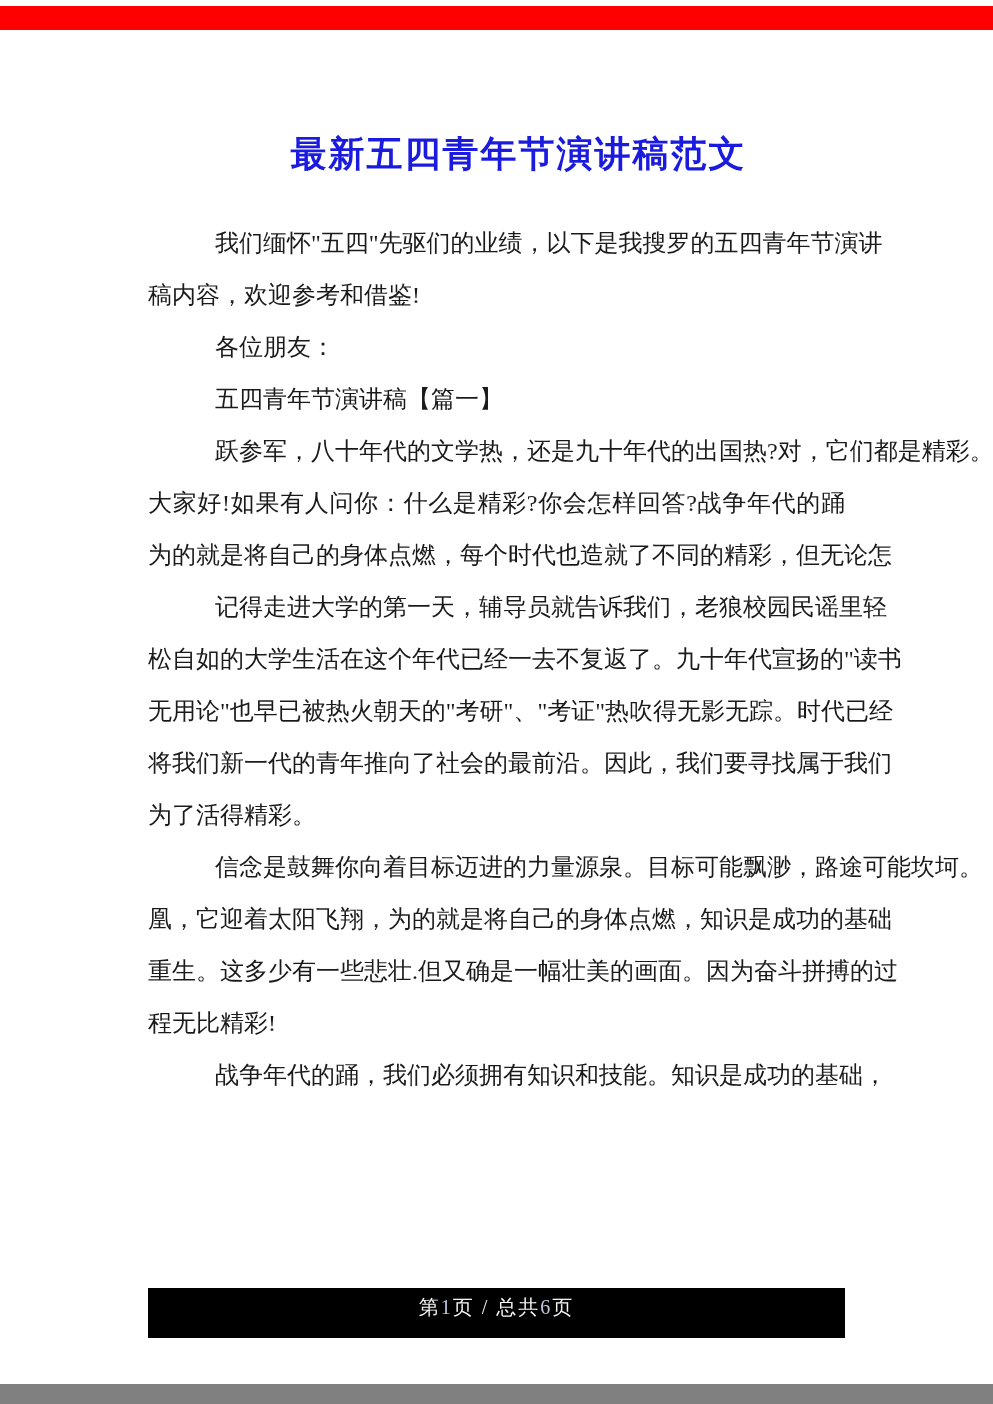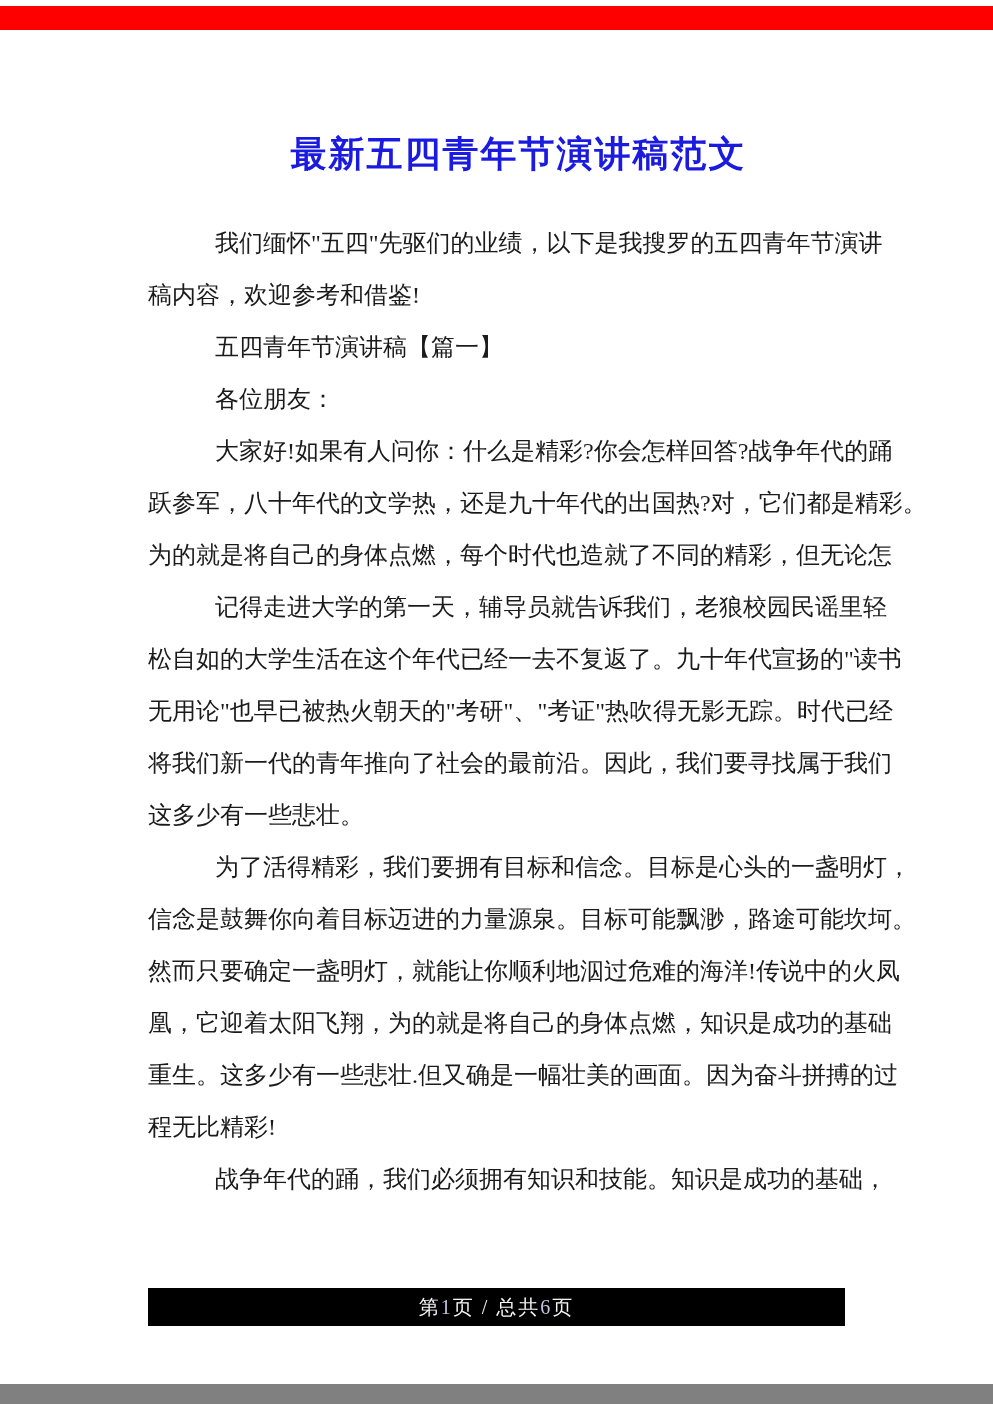--- a/index.html
+++ b/index.html
@@ -46,21 +46,21 @@
     text-justify: inter-character;
     white-space: nowrap;
   }
   .para .line:first-child { text-indent: 67px; }
   .para .line:last-child { text-align-last: left; }
   .footer-bar {
     position: absolute;
     left: 148px;
     top: 1282px;
     width: 697px;
-    height: 38px;
+    height: 50px;
     background: var(--footer-bar, #000000);
     color: var(--footer-text, #f5f5f5);
     text-align: center;
     line-height: 38px;
     font-size: 20px;
     letter-spacing: 2px;
   }
   .footer-bar .num { color: var(--footer-number, #c3c6e2); }
   .bottom-bar {
     position: absolute;
@@ -77,41 +77,39 @@
   <div class="top-bar"></div>
 
   <h1 class="doc-title">最新五四青年节演讲稿范文</h1>
 
   <div class="content" id="content">
       <div class="para">
         <div class="line">我们缅怀"五四"先驱们的业绩，以下是我搜罗的五四青年节演讲</div>
         <div class="line">稿内容，欢迎参考和借鉴!</div>
       </div>
       <div class="para">
+        <div class="line">各位朋友：</div>
+      </div>
+      <div class="para">
         <div class="line">五四青年节演讲稿【篇一】</div>
       </div>
       <div class="para">
-        <div class="line">各位朋友：</div>
-      </div>
-      <div class="para">
+        <div class="line">跃参军，八十年代的文学热，还是九十年代的出国热?对，它们都是精彩。</div>
         <div class="line">大家好!如果有人问你：什么是精彩?你会怎样回答?战争年代的踊</div>
-        <div class="line">跃参军，八十年代的文学热，还是九十年代的出国热?对，它们都是精彩。</div>
         <div class="line">为的就是将自己的身体点燃，每个时代也造就了不同的精彩，但无论怎</div>
       </div>
       <div class="para">
         <div class="line">记得走进大学的第一天，辅导员就告诉我们，老狼校园民谣里轻</div>
         <div class="line">松自如的大学生活在这个年代已经一去不复返了。九十年代宣扬的"读书</div>
         <div class="line">无用论"也早已被热火朝天的"考研"、"考证"热吹得无影无踪。时代已经</div>
         <div class="line">将我们新一代的青年推向了社会的最前沿。因此，我们要寻找属于我们</div>
-        <div class="line">这多少有一些悲壮。</div>
+        <div class="line">为了活得精彩。</div>
       </div>
       <div class="para">
-        <div class="line">为了活得精彩，我们要拥有目标和信念。目标是心头的一盏明灯，</div>
         <div class="line">信念是鼓舞你向着目标迈进的力量源泉。目标可能飘渺，路途可能坎坷。</div>
-        <div class="line">然而只要确定一盏明灯，就能让你顺利地泅过危难的海洋!传说中的火凤</div>
         <div class="line">凰，它迎着太阳飞翔，为的就是将自己的身体点燃，知识是成功的基础</div>
         <div class="line">重生。这多少有一些悲壮.但又确是一幅壮美的画面。因为奋斗拼搏的过</div>
         <div class="line">程无比精彩!</div>
       </div>
       <div class="para">
         <div class="line">战争年代的踊，我们必须拥有知识和技能。知识是成功的基础，</div>
       </div>
     </div>
 
   <div class="footer-bar">

